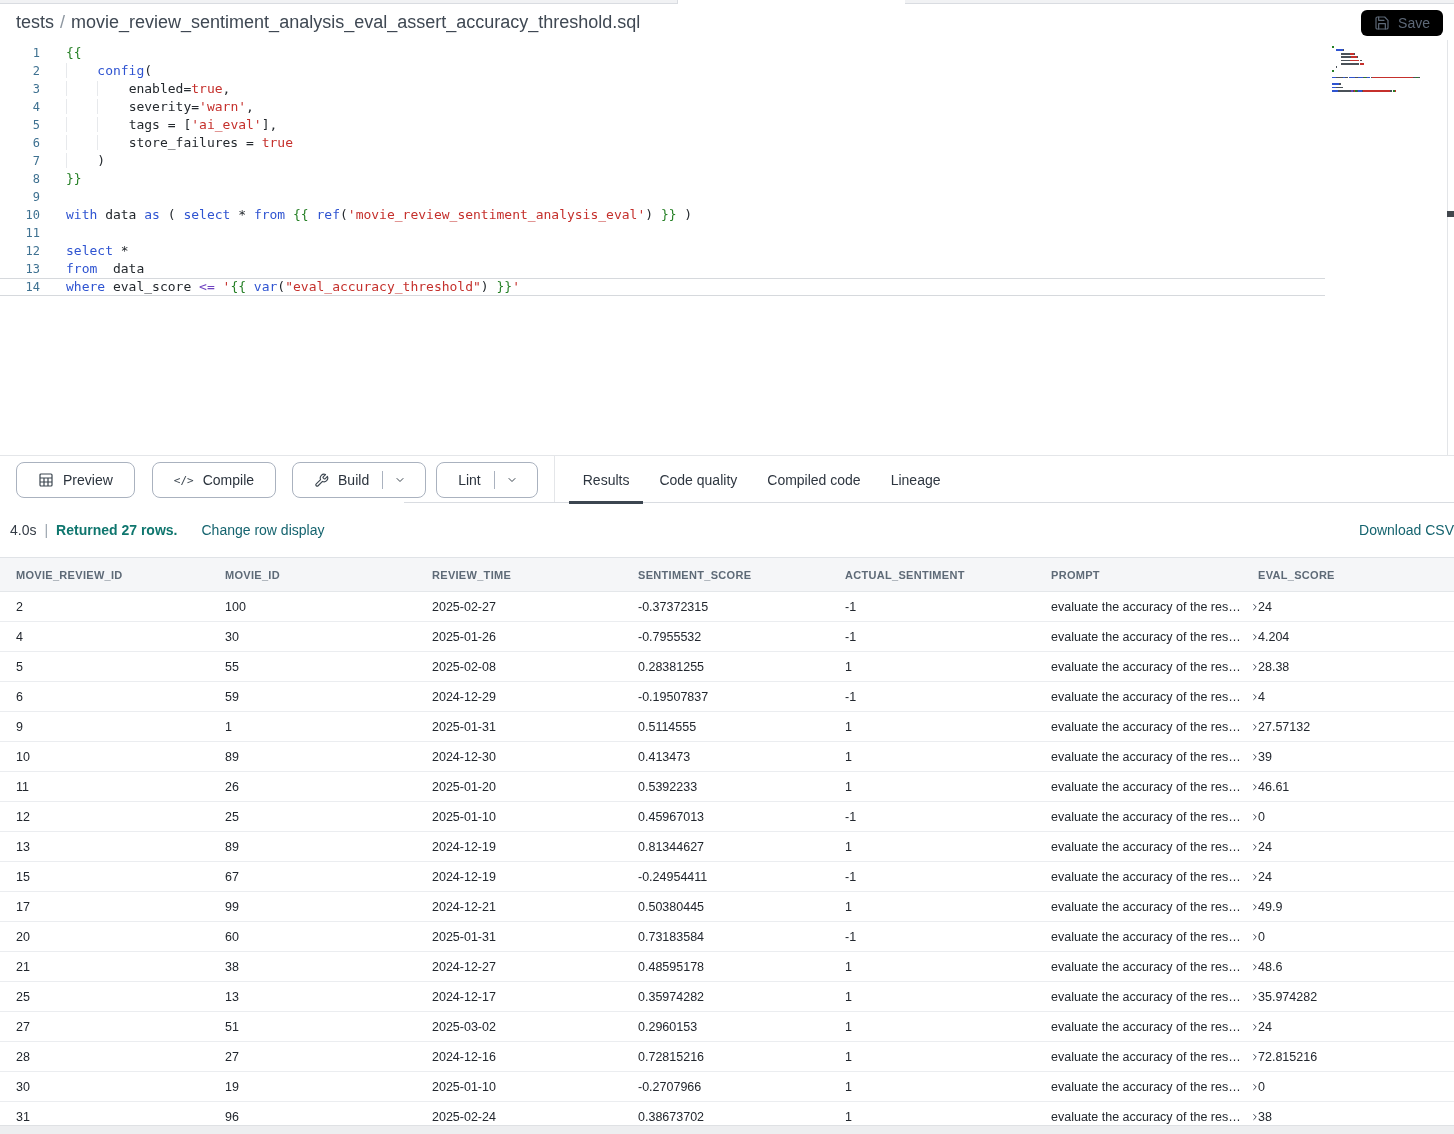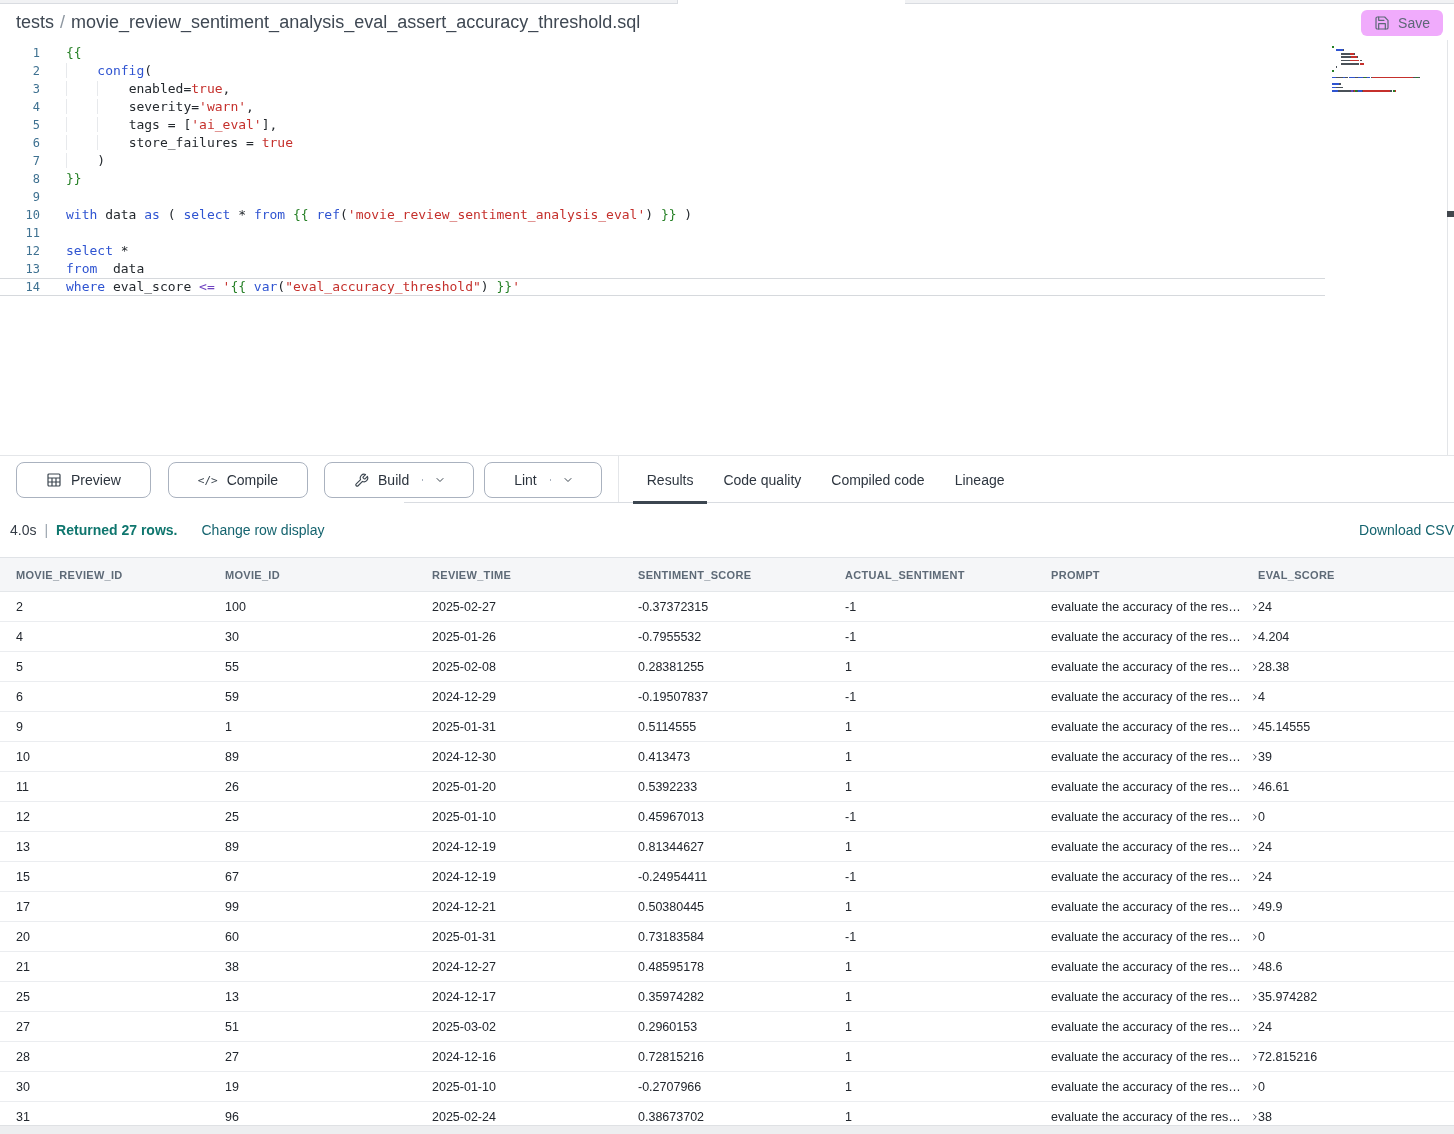--- a/index.html
+++ b/index.html
@@ -7,21 +7,21 @@
     width:1454px;height:1134px;position:relative;overflow:hidden;
     background:#ffffff;font-family:"Liberation Sans",sans-serif;color:#24292e;
   }
   
   .topstrip{position:absolute;top:0;left:0;width:1454px;height:4px;}
   .ts-seg{position:absolute;top:0;height:3px;background:#f1f2f4;border-bottom:1px solid #d9dce1;border-right:1px solid #d9dce1;}
   
   .crumbbar{position:absolute;top:4px;left:0;width:1454px;height:36px;background:#fff;border-bottom:1px solid #edeff1;}
   .breadcrumb{position:absolute;left:16px;top:0;height:36px;display:flex;align-items:center;font-size:18px;color:#3f4853;}
   .crumb-sep{color:#8d96a0;margin:0 6px;}
-  .save-btn{position:absolute;top:6px;right:11px;height:26px;padding:0 13px;background:#f0abfc;border:none;border-radius:6px;
+  .save-btn{position:absolute;top:6px;right:11px;height:26px;padding:0 13px;background:#000000;border:none;border-radius:6px;
     display:flex;align-items:center;gap:8px;color:#5d6877;font-size:14px;font-family:inherit;cursor:pointer;}
   .save-btn svg{display:block;}
   
   .editor{position:absolute;top:40px;left:0;width:1454px;height:415px;background:#fff;
     font-family:"DejaVu Sans Mono",monospace;font-size:13px;line-height:18px;}
   .code-lines{position:absolute;top:4px;left:0;width:1325px;}
   .code-line{height:18px;display:flex;white-space:pre;}
   .code-line.active{box-shadow:inset 0 1px 0 #d6d9dd, inset 0 -1px 0 #d6d9dd;}
   .gutter{flex:0 0 40px;width:40px;text-align:right;font-size:12px;color:var(--line-number,#3e7191);}
   .line-content{margin-left:26px;white-space:pre;}
@@ -33,21 +33,21 @@
   .tk-op{color:var(--syn-op,#6f42c1);}
   .tk-plain{color:#24292e;}
   .minimap{position:absolute;top:5px;left:1332px;width:112px;height:400px;}
   .mm-line{position:relative;height:3.4px;}
   .mm-bar{position:absolute;top:1px;height:1.8px;}
   .editor-scrolltrack{position:absolute;top:0;left:1447px;width:1px;height:415px;background:#e3e5e8;}
   .editor-scrollmark{position:absolute;top:171px;left:1447px;width:7px;height:6px;background:#42474d;}
   
   .toolbar{position:absolute;top:455px;left:0;width:1454px;height:48px;border-top:1px solid #e4e6e9;background:#fff;display:flex;align-items:center;}
   .btn{height:36px;border:1px solid #aab2bf;border-radius:8px;background:#fff;display:flex;align-items:stretch;
-    font-size:14px;color:#2b333d;font-family:inherit;padding:16px;cursor:pointer;}
+    font-size:14px;color:#2b333d;font-family:inherit;padding:8px;cursor:pointer;}
   .btn .seg{display:flex;align-items:center;gap:9px;padding:0 13px;}
   .btn .seg.arrow{border-left:1px solid #aab2bf;padding:0 11px;}
   .btn svg{display:block;}
   .compile-glyph{font-family:"DejaVu Sans Mono",monospace;font-size:11px;color:#3c4650;}
   .tabs-divider{width:1px;height:48px;background:#e4e6e9;margin-left:16px;flex:0 0 1px;}
   .tabs-underlay{position:absolute;top:502px;left:404px;width:1050px;height:1px;background:#d9dce1;}
   .tabs{display:flex;height:48px;margin-left:14px;gap:2px;position:relative;z-index:2;}
   .tab{display:flex;align-items:center;padding:0 14px;font-size:14px;color:#2e3640;position:relative;cursor:pointer;}
   .tab.active::after{content:"";position:absolute;left:0;right:0;bottom:0;height:3px;background:var(--tab-underline,#3c4650);}
   
@@ -342,21 +342,21 @@
         <div class="td">0.5114555</div>
         <div class="td">1</div>
         <div class="prompt-cell">
           <span class="prompt-text">evaluate the accuracy of the res…</span>
           <span class="expand-icon">
             <svg width="10" height="10" viewBox="0 0 24 24" fill="none" stroke="#374151" stroke-width="2.4" stroke-linecap="round" stroke-linejoin="round">
               <polyline points="9 18 15 12 9 6"></polyline>
             </svg>
           </span>
         </div>
-        <div class="td">45.14555</div>
+        <div class="td">27.57132</div>
       </div>
       <div class="trow">
         <div class="td">10</div>
         <div class="td">89</div>
         <div class="td">2024-12-30</div>
         <div class="td">0.413473</div>
         <div class="td">1</div>
         <div class="prompt-cell">
           <span class="prompt-text">evaluate the accuracy of the res…</span>
           <span class="expand-icon">

